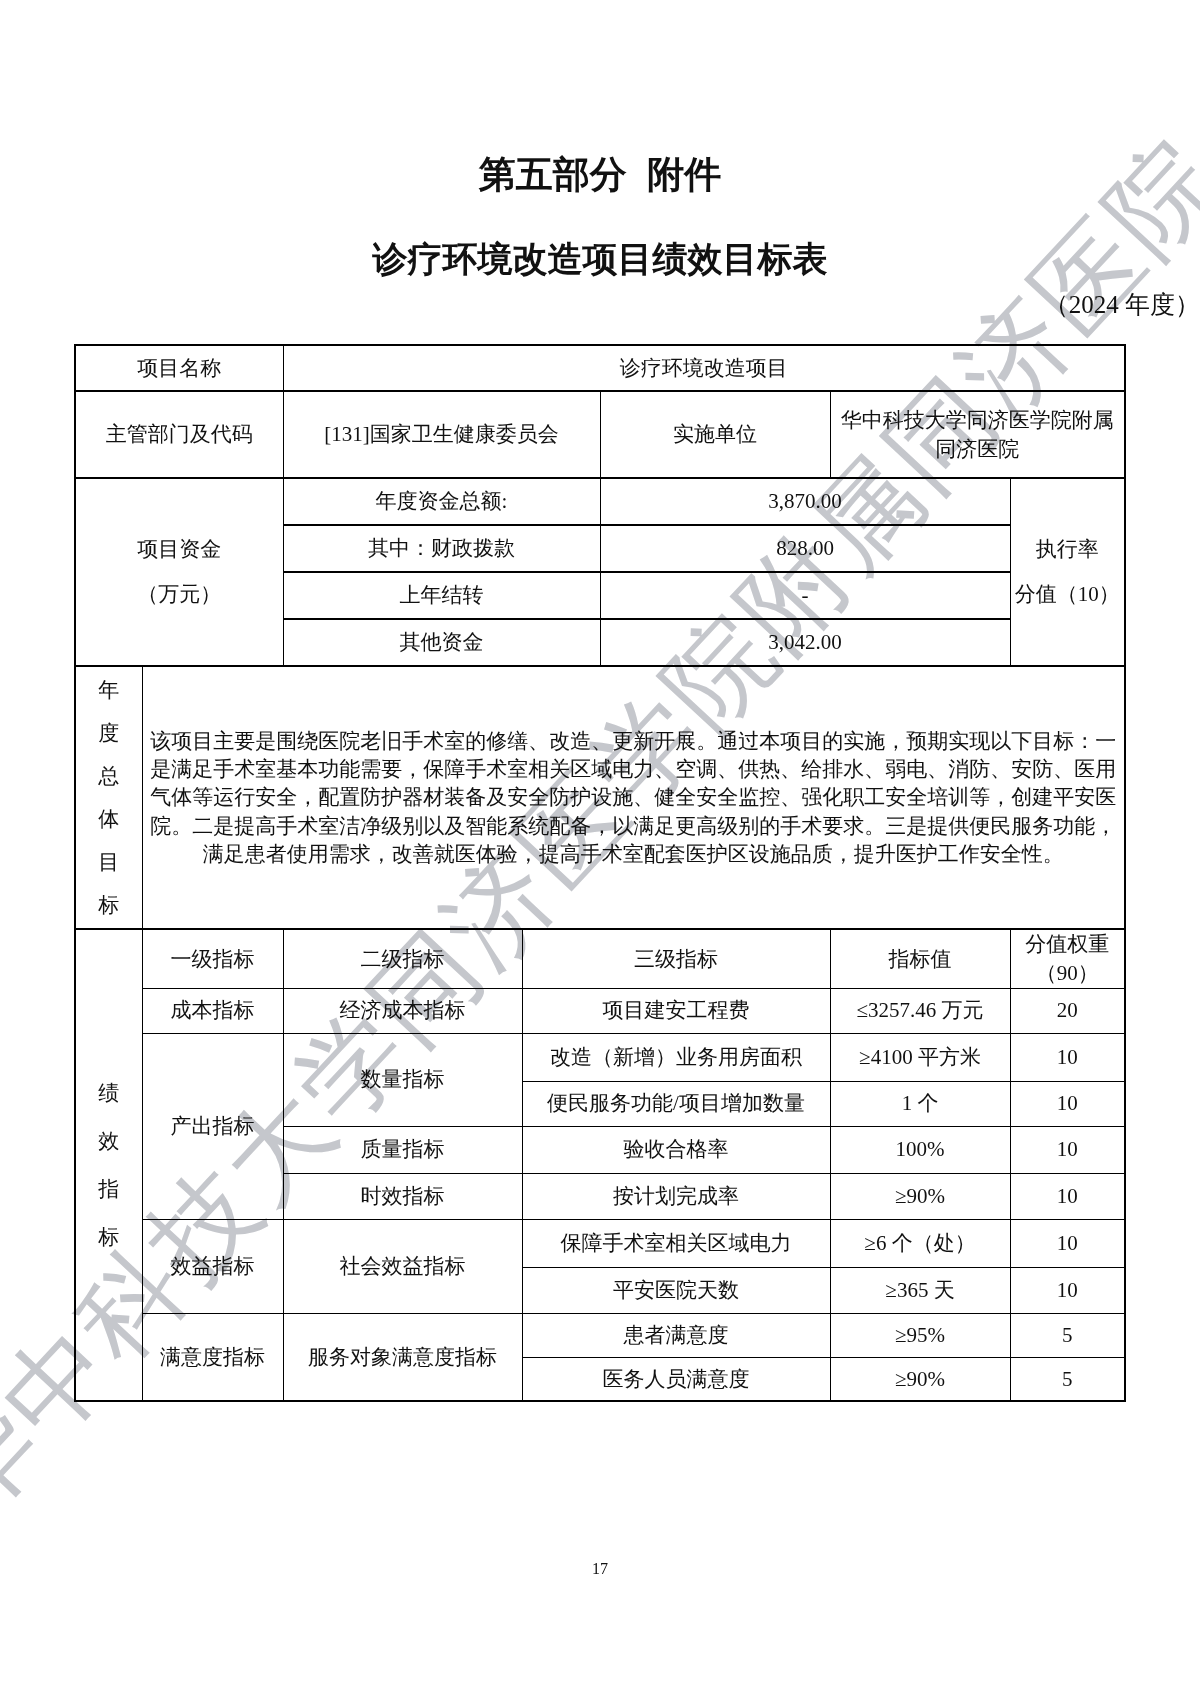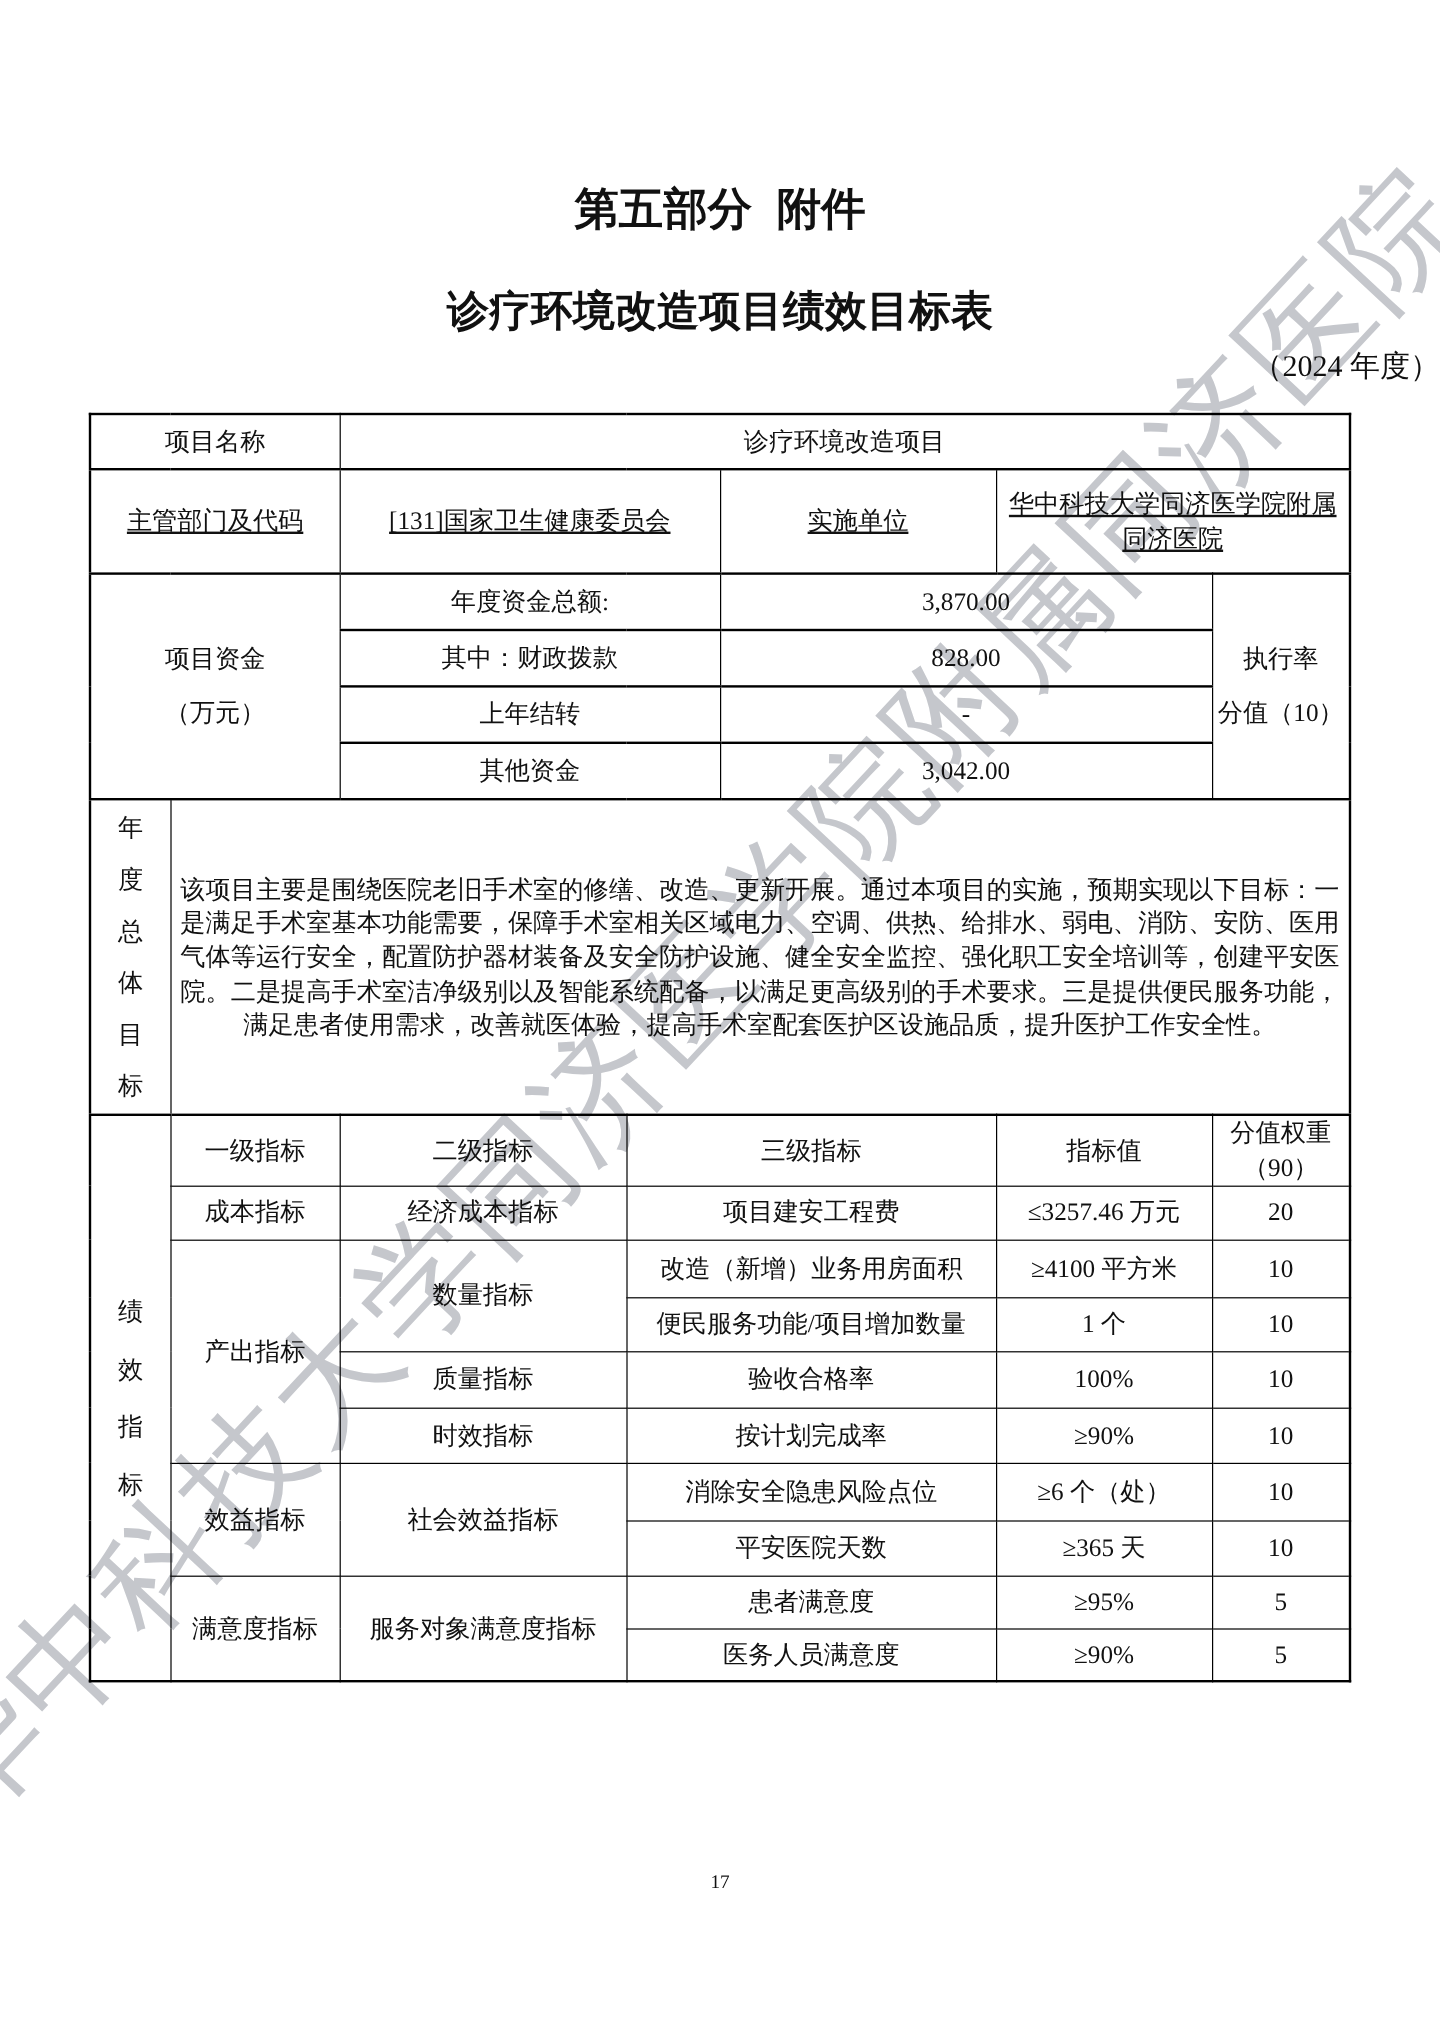--- a/index.html
+++ b/index.html
@@ -47,21 +47,21 @@
     border: 1px solid #000;
     vertical-align: middle;
     text-align: center;
     font-size: 21px;
     padding: 0;
     line-height: 1.35;
     overflow: hidden;
   }
   tr.tk > td { border-bottom-width: 2px; }
   .rA  { height: 46px; }
-  .rB  { height: 87px; text-decoration: underline; }
+  .rB  { height: 87px; }
   .rC  { height: 47px; }
   .rD  { height: 263px; }
   .rE  { height: 59px; }
   .h45 { height: 45px; padding-left: 16px; }
   .h48 { height: 48px; }
   .h47 { height: 47px; }
   .h46 { height: 46px; }
   .h44 { height: 44px; }
   td.hosp { padding: 0 20px; line-height: 44px; }
   td.fl  { text-align: right; padding-right: 64px; }
@@ -199,21 +199,21 @@
     <tr class="h46">
       <td>时效指标</td>
       <td colspan="2" class="l3">按计划完成率</td>
       <td>≥90%</td>
       <td>10</td>
     </tr>
 
     <tr class="h48">
       <td rowspan="2">效益指标</td>
       <td rowspan="2">社会效益指标</td>
-      <td colspan="2" class="l3">消除安全隐患风险点位</td>
+      <td colspan="2" class="l3">保障手术室相关区域电力</td>
       <td>≥6 个（处）</td>
       <td>10</td>
     </tr>
     <tr class="h46">
       <td colspan="2" class="l3">平安医院天数</td>
       <td>≥365 天</td>
       <td>10</td>
     </tr>
 
     <tr class="h44">

